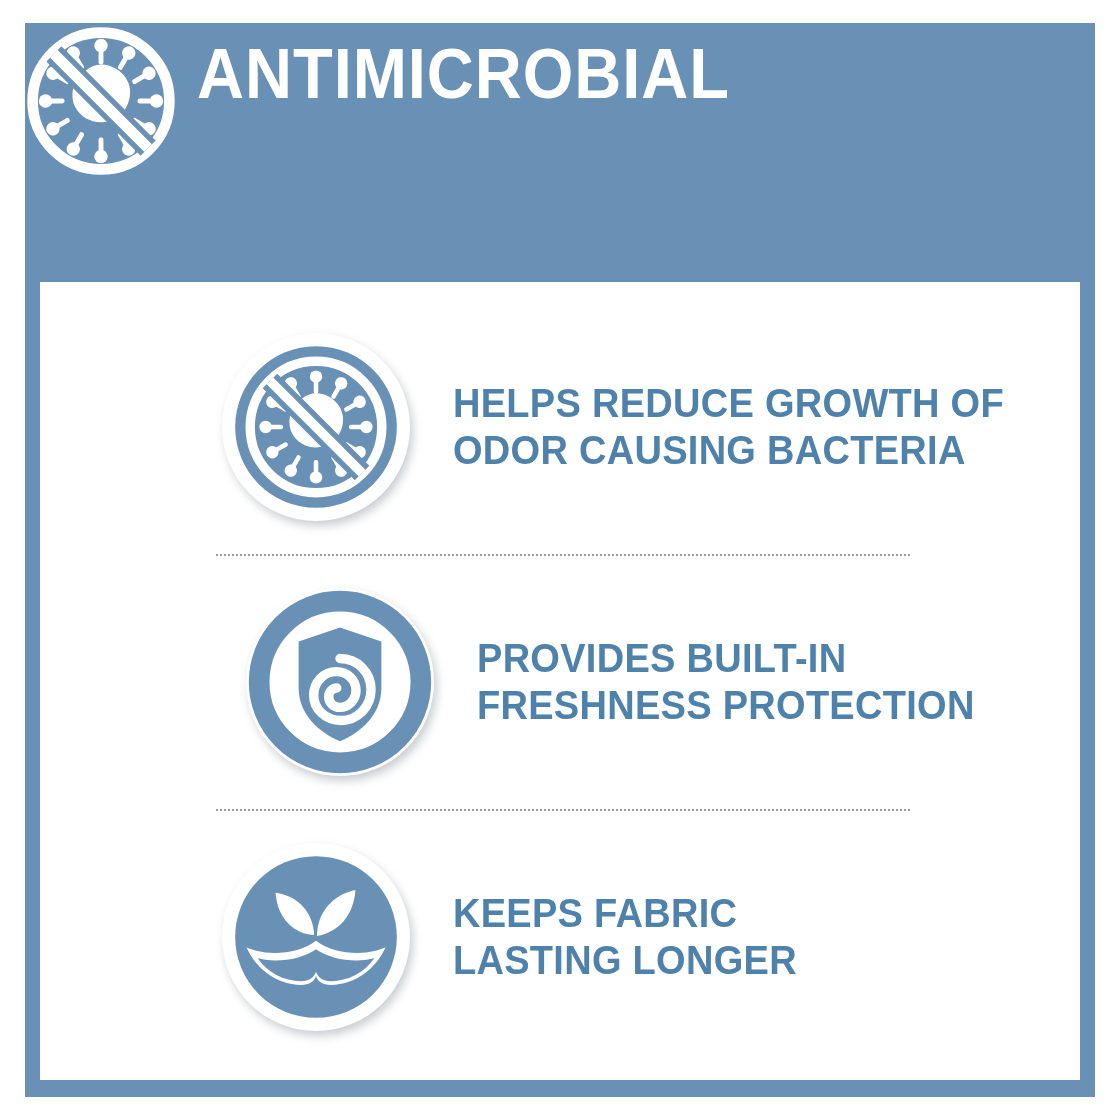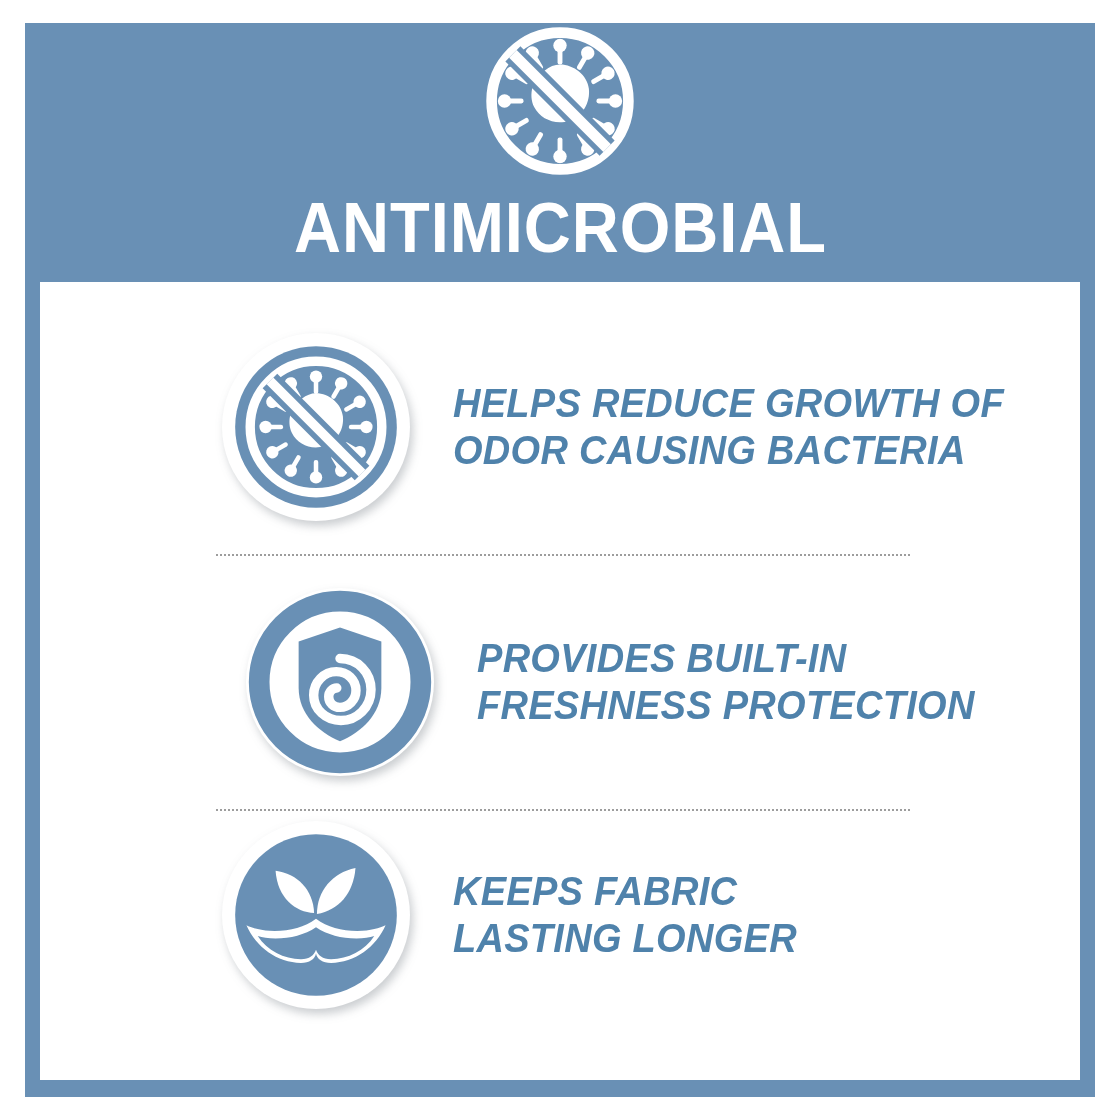--- a/index.html
+++ b/index.html
@@ -40,22 +40,21 @@
   }
 
   
   .header {
     position: absolute;
     left: 25px;
     top: 23px;
     width: 1070px;
     height: 224px;
     display: flex;
-    flex-direction: column;
-    align-items: center;
+    flex-direction: row;
   }
 
   .header-icon {
     margin-top: 2px;
     width: 152px;
     height: 152px;
   }
 
   .header-title {
     margin-top: 16px;
@@ -70,35 +69,34 @@
     white-space: nowrap;
   }
 
   
   .features {
     position: absolute;
     left: 40px;
     top: 282px;
     width: 1040px;
     height: 646px;
-    font-style: italic;
   }
 
   .feature-row {
     position: absolute;
     left: 0;
     width: 1040px;
     height: 234px;
     display: flex;
     align-items: center;
   }
 
   .feature-row.row-1 { top: 28px; }
   .feature-row.row-2 { top: 283px; margin-left: 24px; }
-  .feature-row.row-3 { top: 516px; }
+  .feature-row.row-3 { top: 538px; }
 
   .badge {
     position: relative;
     margin-left: 182px;
     width: 188px;
     height: 188px;
     flex: 0 0 188px;
     border-radius: 50%;
     background: #ffffff;
     filter: drop-shadow(3px 5px 5px rgba(80,90,100,0.30));

